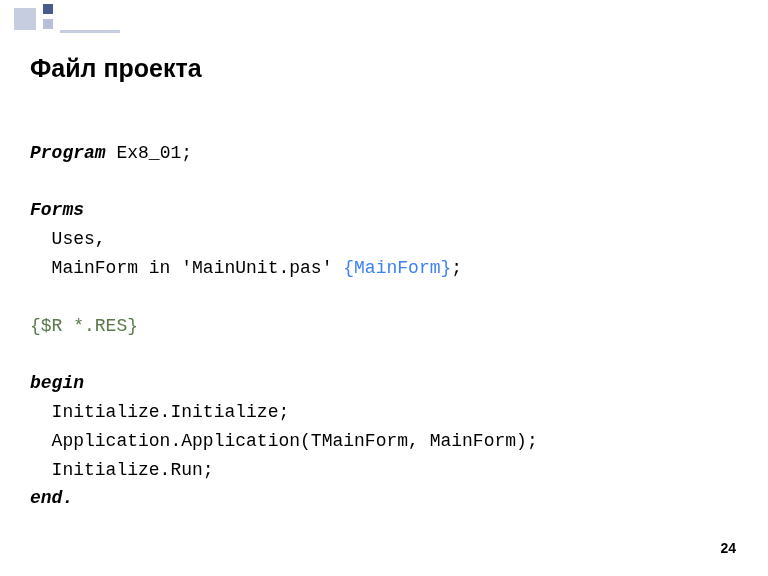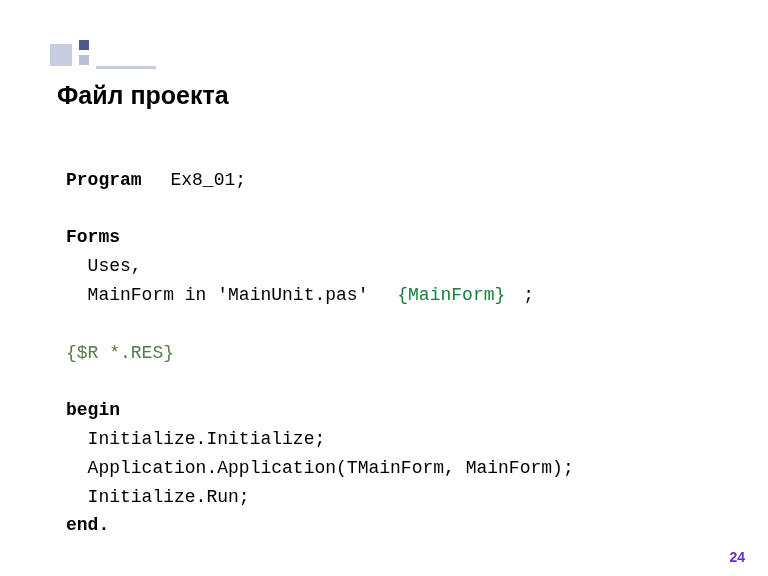--- a/index.html
+++ b/index.html
@@ -1,16 +1,16 @@
 <!DOCTYPE html>
 <html><head>
   <meta charset="utf-8">
   <style>
     * {
-      margin: 9px;
+      margin: 0;
       padding: 0;
       box-sizing: border-box;
     }
     body {
       width: 768px;
       height: 576px;
       background: #ffffff;
       position: relative;
       font-family: Arial, sans-serif;
       overflow: hidden;
@@ -65,30 +65,30 @@
     .code {
       position: absolute;
       top: 110px;
       left: 30px;
       font-family: "Courier New", Courier, monospace;
       font-size: 18px;
       line-height: 1.6;
       color: #000;
       white-space: pre;
     }
-    .code .kw { font-weight: bold; }
-    .code .comment { color: #15803d; }
+    .code .kw { font-weight: bold; font-style: italic; }
+    .code .comment { color: #3b82f6; }
     .code .directive { color: #5a7a4a; text-align: center; }
     .page-num {
       position: absolute;
       bottom: 20px;
       right: 32px;
       font-size: 14px;
       font-weight: bold;
-      color: #6d28d9;
+      color: #000000;
     }
   </style>
 </head>
 <body>
 
 <div class="deco">
   <div class="big-square"></div>
   <div class="small-square-1"></div>
   <div class="small-square-2"></div>
   <div class="line"></div>

